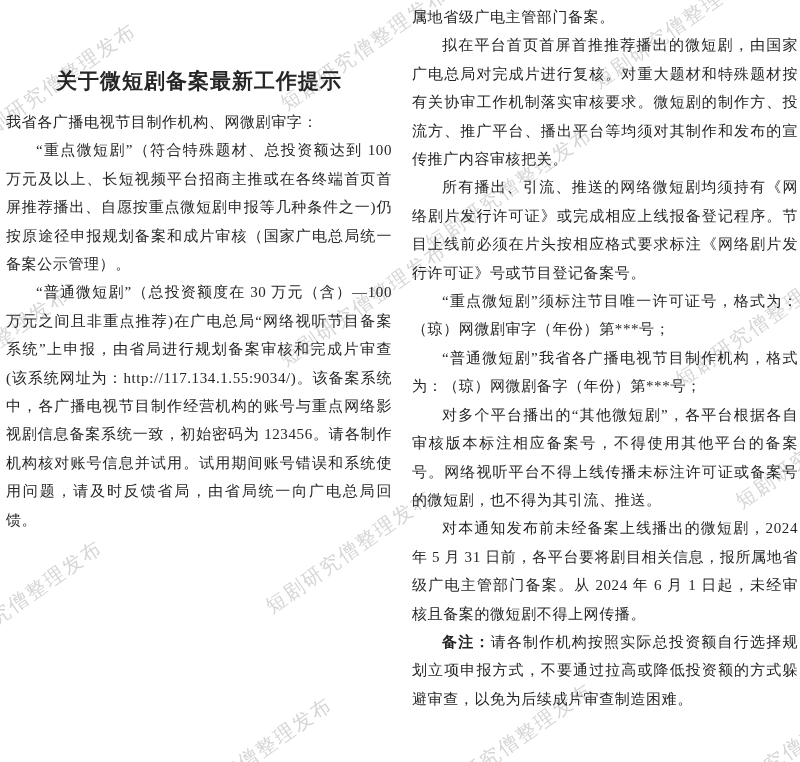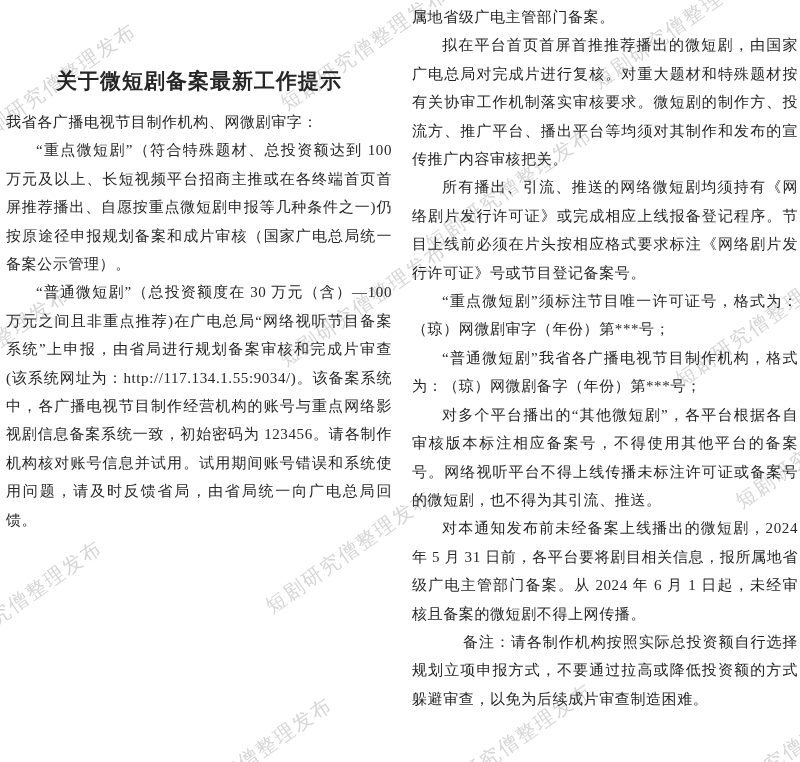--- a/index.html
+++ b/index.html
@@ -65,22 +65,21 @@
   .column-right .col-body {
     margin-top: 3px;
   }
   .para {
     margin: 0;
   }
   .para.indent {
     text-indent: 2em;
   }
   .run.bold {
-    font-weight: normal;
-    margin-left: 21px;
+    font-weight: bold;
   }
 </style>
 </head>
 <body>
 
 <div class="page" style="color: rgb(38, 38, 38); background: rgb(255, 255, 255);">
   <div class="watermark-layer">
       <span class="watermark" style="left: -28px; top: 128px; color: rgb(179, 179, 179);">短剧研究僧整理发布</span>
       <span class="watermark" style="left: 283px; top: 92px; color: rgb(179, 179, 179);">短剧研究僧整理发布</span>
       <span class="watermark" style="left: 595px; top: 70px; color: rgb(179, 179, 179);">短剧研究僧整理发布</span>

